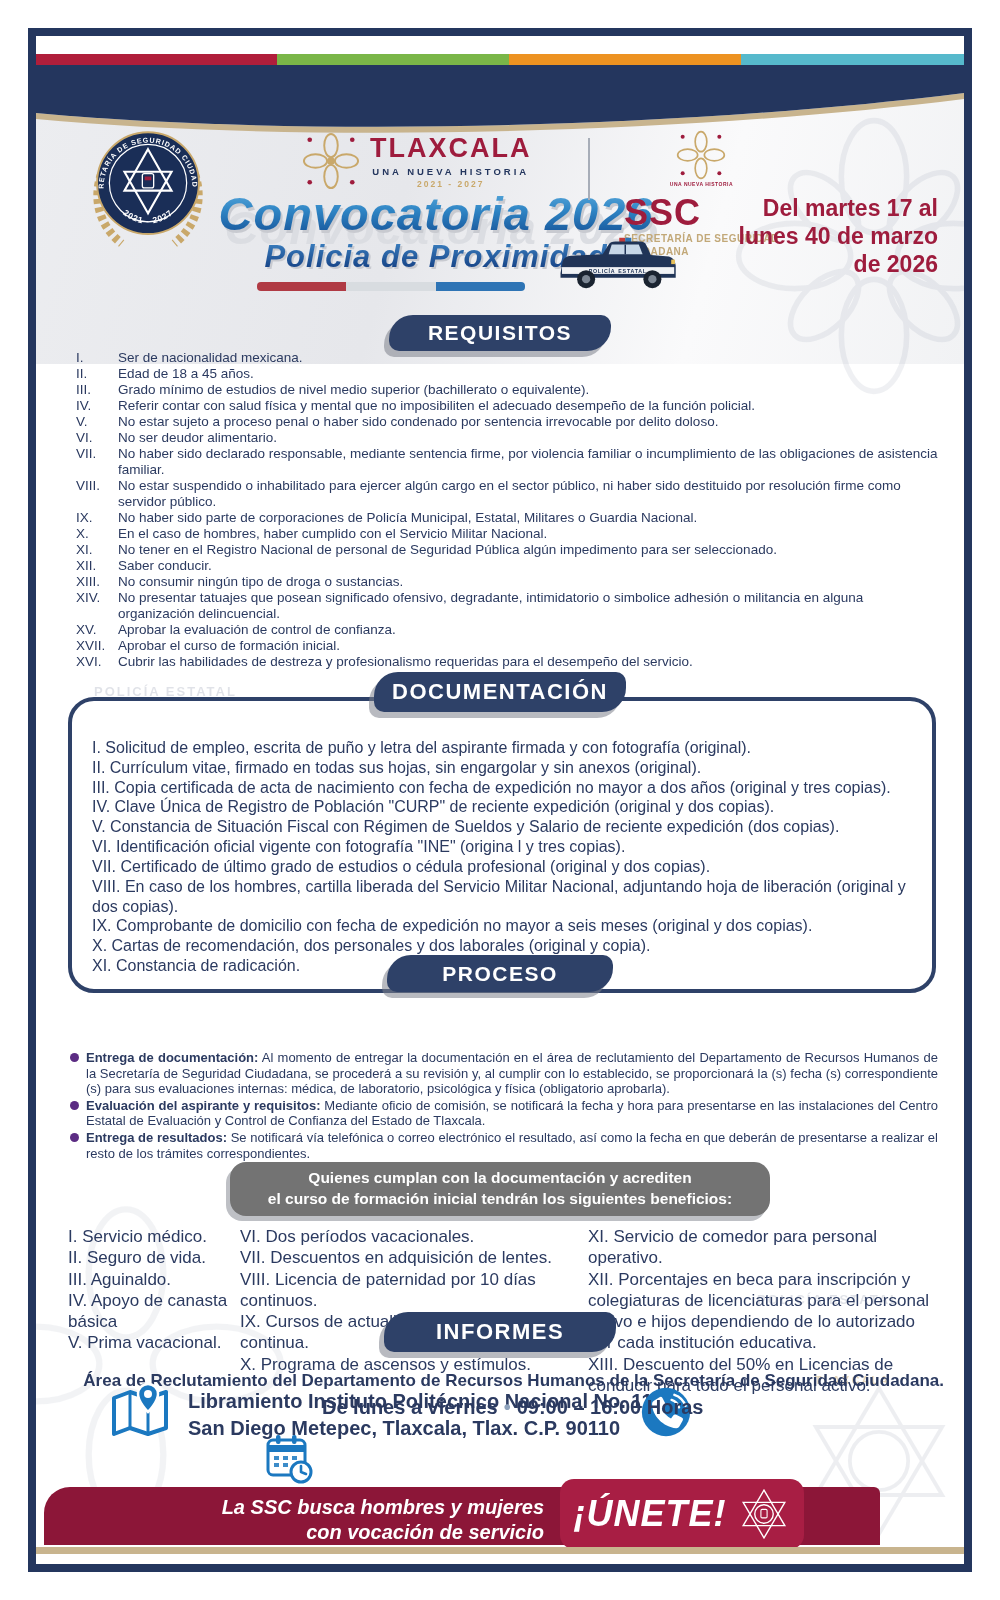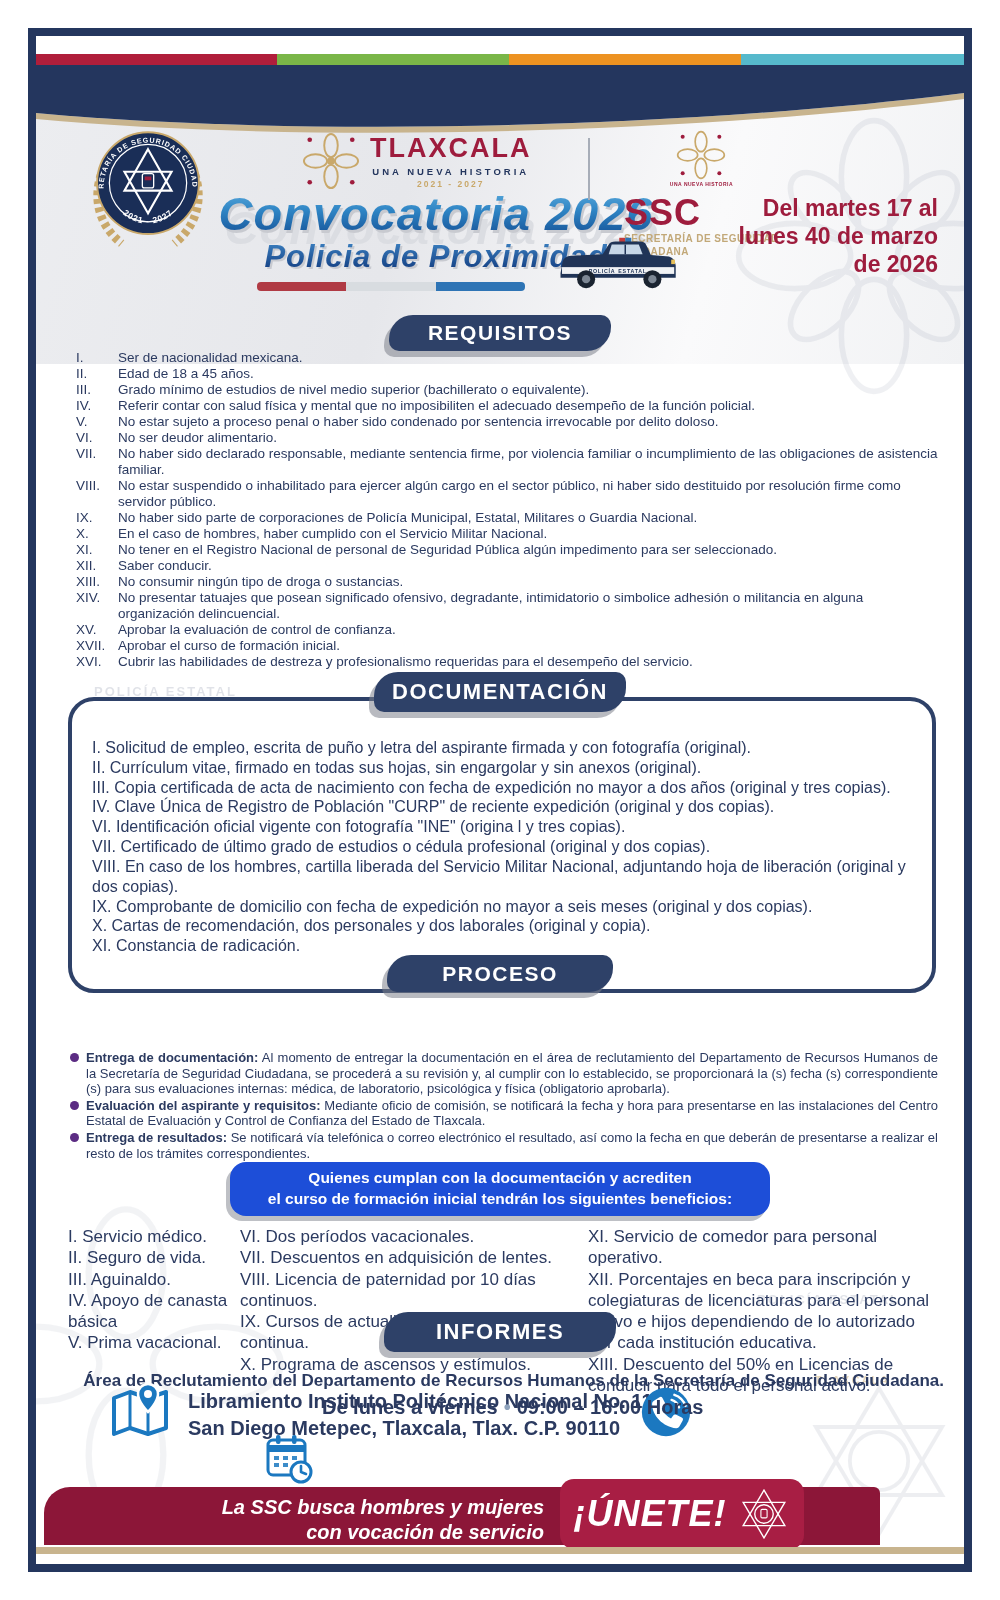--- a/index.html
+++ b/index.html
@@ -75,21 +75,21 @@
 
   
   .pro-list{position:absolute;left:34px;top:1014px;width:868px;font-size:13px;line-height:15.6px;text-align:justify;z-index:2;}
   .pro-item{display:flex;gap:7px;margin-bottom:1px;}
   .bullet{width:9px;height:9px;border-radius:50%;background:#5B2C83;flex:none;margin-top:3px;}
   .pro-item p{margin:0;flex:1;}
   .pro-item b{color:#2B3A60;}
 
   
   .quienes{position:absolute;left:50%;transform:translateX(-50%);top:1126px;width:540px;height:54px;
-           background:#1d4ed8;border-radius:16px;color:#fff;text-align:center;font-size:15.5px;font-weight:bold;
+           background:#737373;border-radius:16px;color:#fff;text-align:center;font-size:15.5px;font-weight:bold;
            display:flex;flex-direction:column;justify-content:center;line-height:1.35;z-index:2;
            box-shadow:-4px 5px 0 rgba(125,130,140,.5);}
   .benefits{position:absolute;left:32px;top:1190px;width:868px;display:grid;
             grid-template-columns:166px 342px 346px;column-gap:6px;
             font-size:17px;line-height:1.25;z-index:2;}
 
   
   .area-line{position:absolute;left:20px;top:1327px;width:888px;text-align:right;
              font-size:17px;font-weight:bold;z-index:2;margin-top:8px;}
   .map-icon{position:absolute;left:72px;top:1346px;z-index:2;}
@@ -379,20 +379,21 @@
     <div class="doc-list">
 
         <div>I. Solicitud de empleo, escrita de puño y letra del aspirante firmada y con fotografía (original).</div>
 
         <div>II. Currículum vitae, firmado en todas sus hojas, sin engargolar y sin anexos (original).</div>
 
         <div>III. Copia certificada de acta de nacimiento con fecha de expedición no mayor a dos años (original y tres copias).</div>
 
         <div>IV. Clave Única de Registro de Población "CURP" de reciente expedición (original y dos copias).</div>
 
+        <div>V. Constancia de Situación Fiscal con Régimen de Sueldos y Salario de reciente expedición (dos copias).</div>
 
         <div>VI. Identificación oficial vigente con fotografía "INE" (origina l y tres copias).</div>
 
         <div>VII. Certificado de último grado de estudios o cédula profesional (original y dos copias).</div>
 
         <div>VIII. En caso de los hombres, cartilla liberada del Servicio Militar Nacional, adjuntando hoja de liberación (original y dos copias).</div>
 
         <div>IX. Comprobante de domicilio con fecha de expedición no mayor a seis meses (original y dos copias).</div>
 
         <div>X. Cartas de recomendación, dos personales y dos laborales (original y copia).</div>

